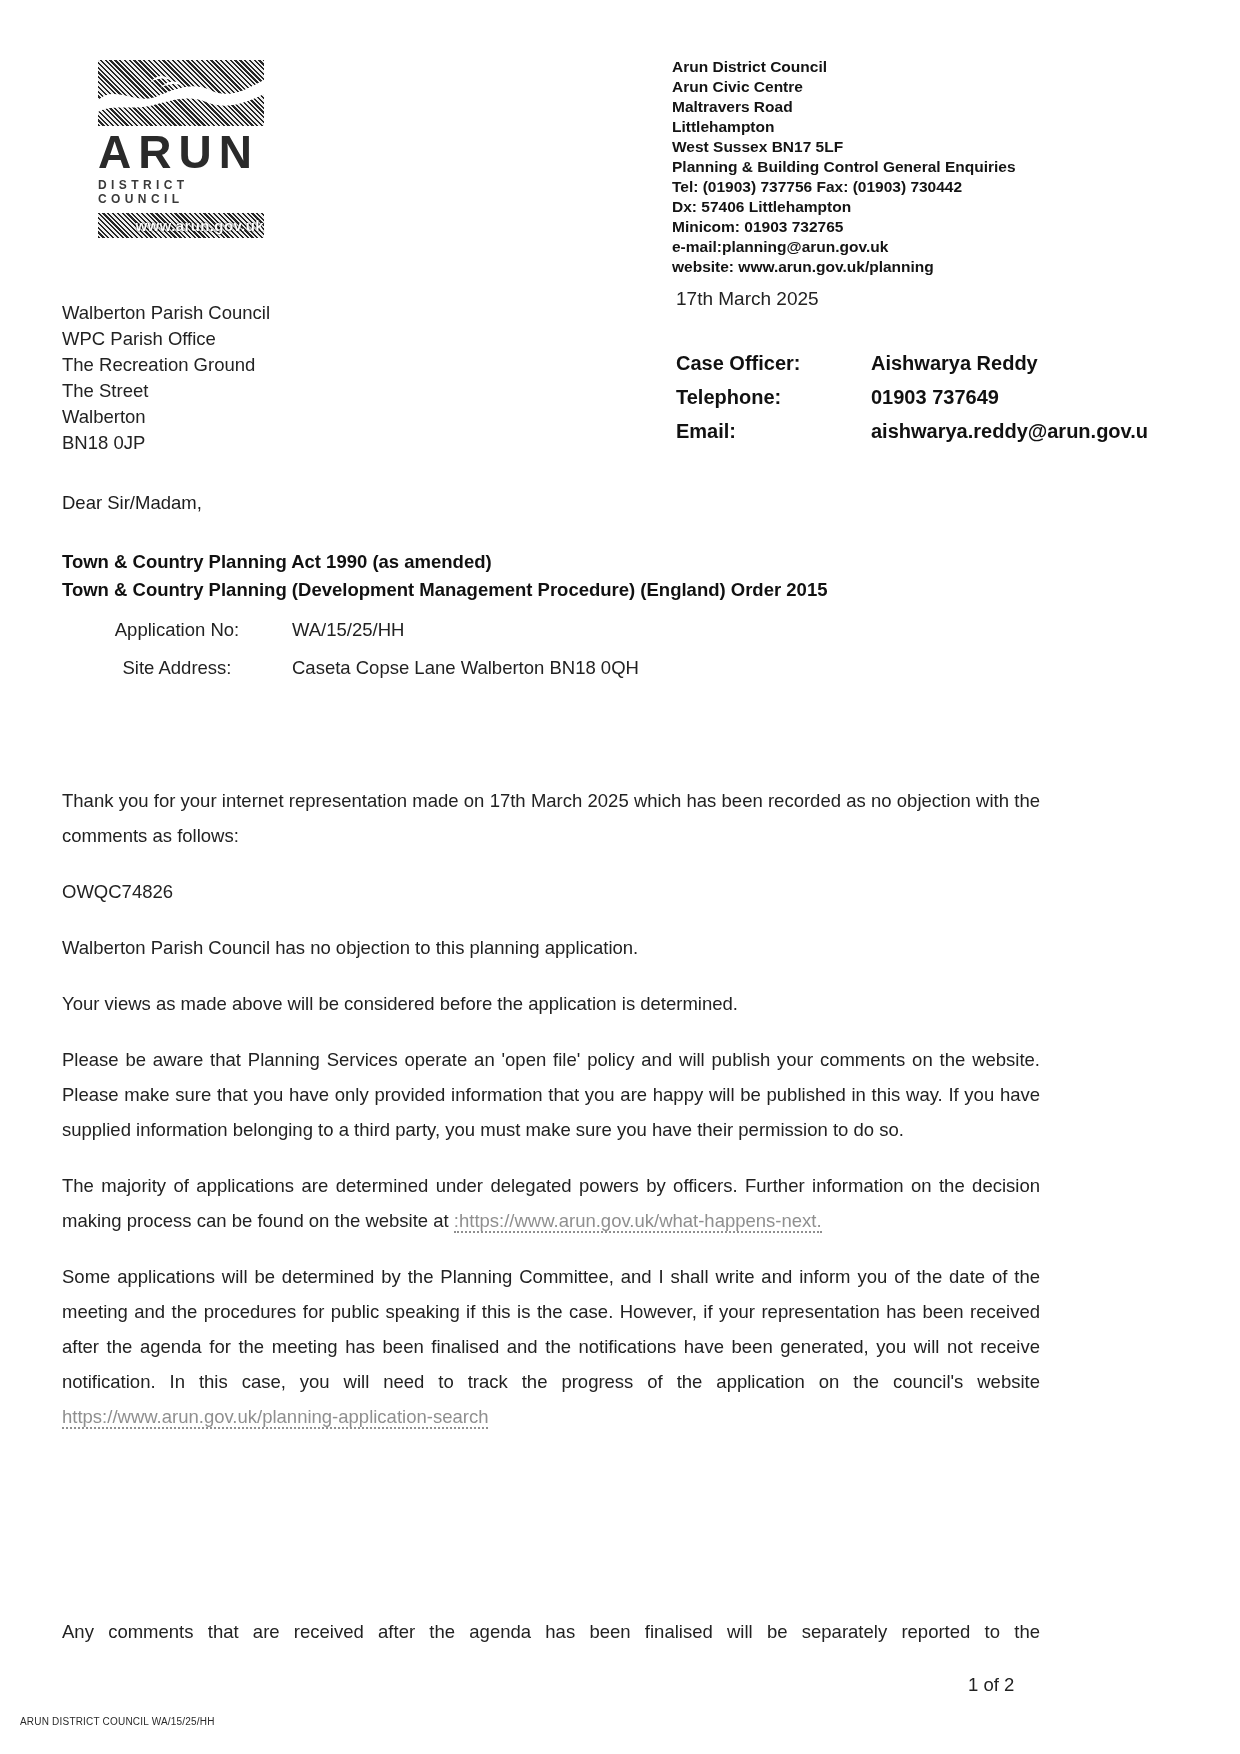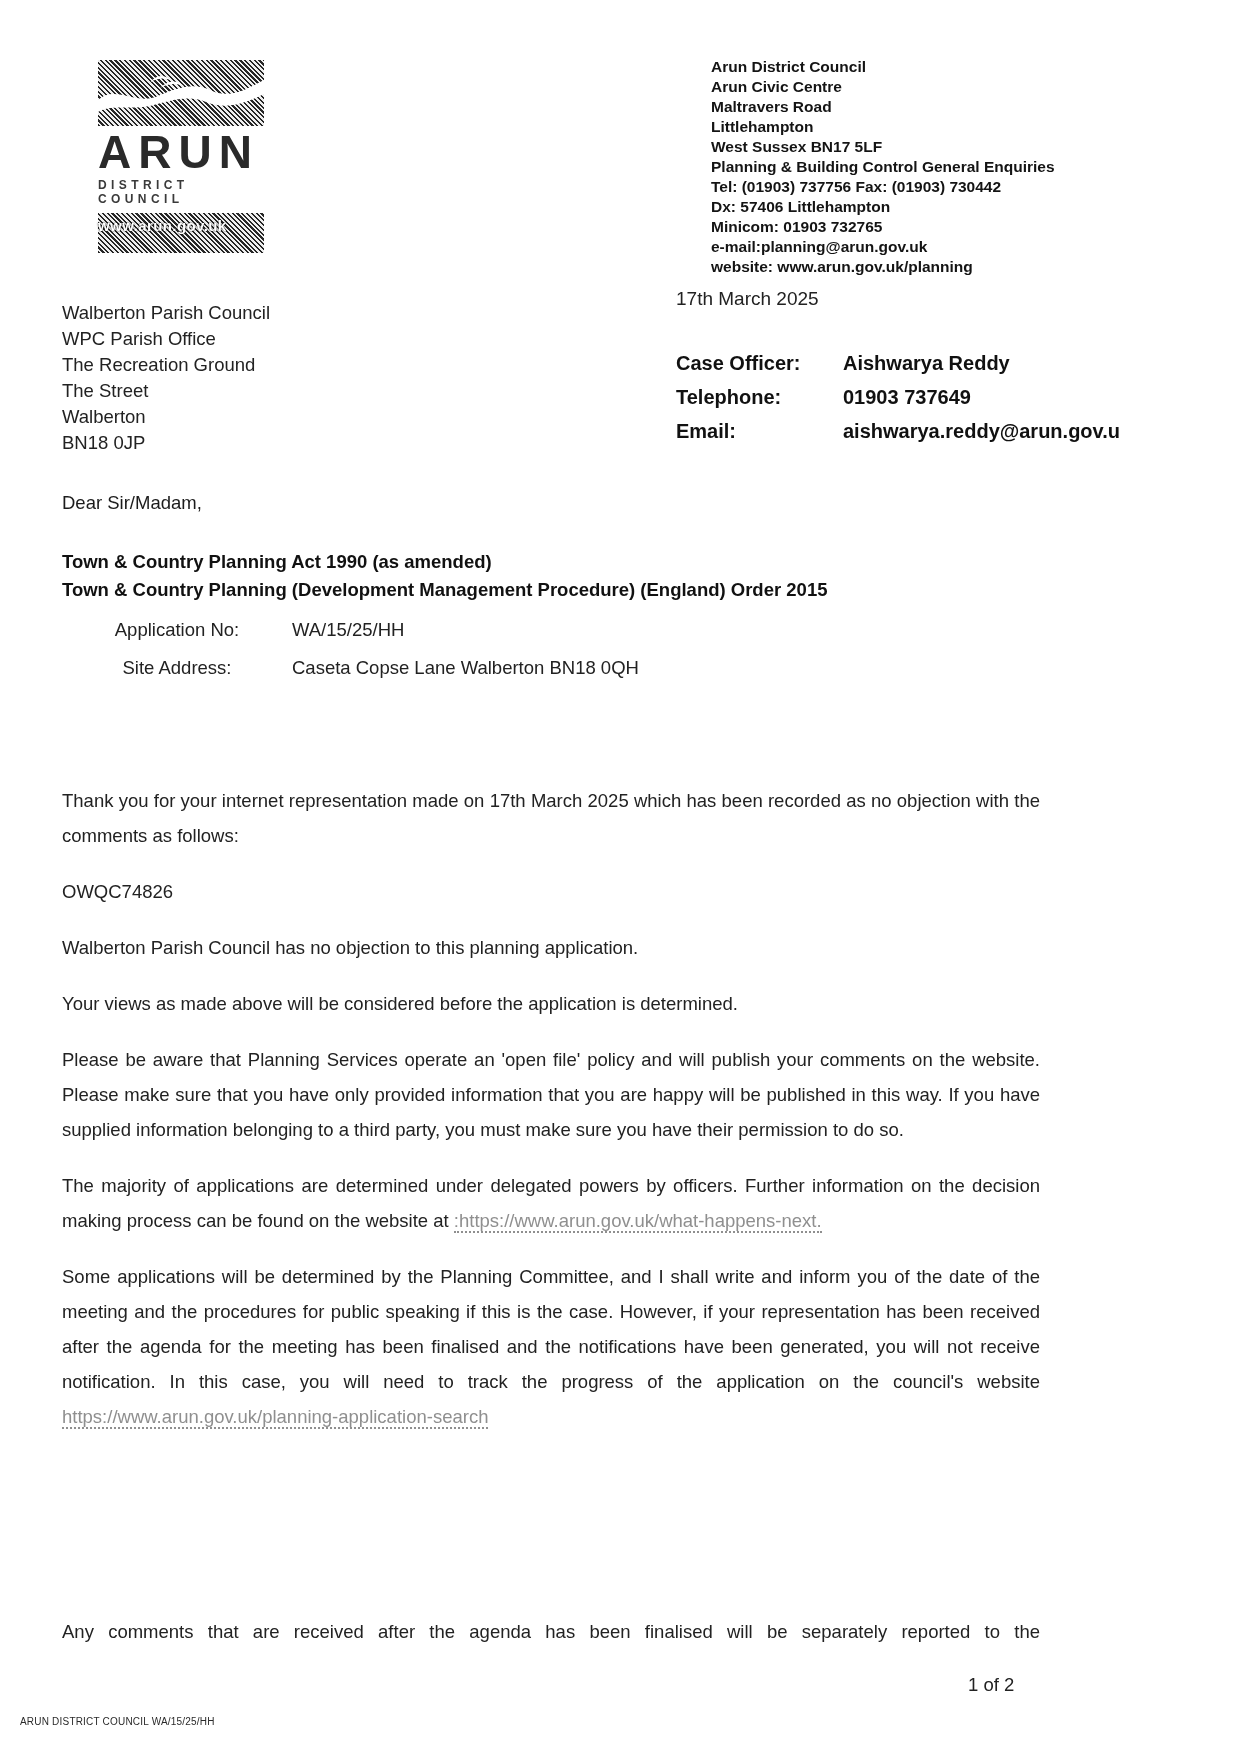--- a/index.html
+++ b/index.html
@@ -11,33 +11,33 @@
 
   
   .logo{left:88px;top:60px;width:166px;margin-left:10px;}
   .hatch{
     background:repeating-linear-gradient(45deg,#262626 0px,#262626 1.6px,#efefef 1.6px,#efefef 3.4px);
   }
   .logo-birds{position:relative;height:66px;}
   .logo-birds svg{position:absolute;inset:0;width:100%;height:100%;}
   .logo-title{font-size:46px;font-weight:700;letter-spacing:7px;color:#2a2a2a;line-height:50px;margin-top:1px;}
   .logo-subtitle{font-size:12px;font-weight:600;letter-spacing:4.4px;color:#3a3a3a;margin-top:1px;}
-  .logo-web{margin-top:7px;height:40px;line-height:25px;text-align:left;color:#ffffff;
+  .logo-web{margin-top:7px;height:25px;line-height:25px;text-align:right;color:#ffffff;
     font-weight:700;font-size:15px;letter-spacing:0.4px;text-shadow:0 0 2px #000;}
 
   
-  .sender{left:672px;top:57px;font-weight:700;font-size:15.5px;line-height:20px;color:#141414;white-space:nowrap;margin-left:39px;}
+  .sender{left:672px;top:57px;font-weight:700;font-size:15.5px;line-height:20px;color:#141414;white-space:nowrap;}
 
   .date{left:676px;top:288px;font-size:19px;color:#222;}
 
   .recipient{left:62px;top:300px;font-size:18.5px;line-height:26px;color:#222;}
 
   
   .case-table{left:676px;top:352px;font-weight:700;font-size:20px;color:#111;}
-  .case-row{display:flex;margin-bottom:12px;line-height:22px;}
+  .case-row{display:flex;margin-bottom:12px;line-height:22px;gap:28px;}
   .case-label{width:167px;flex:0 0 167px;}
   .case-value{white-space:nowrap;}
 
   .salutation{left:62px;top:492px;font-size:18.5px;}
 
   .subject{left:62px;top:548px;font-weight:700;font-size:18.5px;line-height:27.5px;color:#111;}
 
   
   .app-table{left:62px;top:612px;font-size:18.5px;line-height:35px;color:#222;}
   .app-row{display:flex;margin-bottom:3px;}

